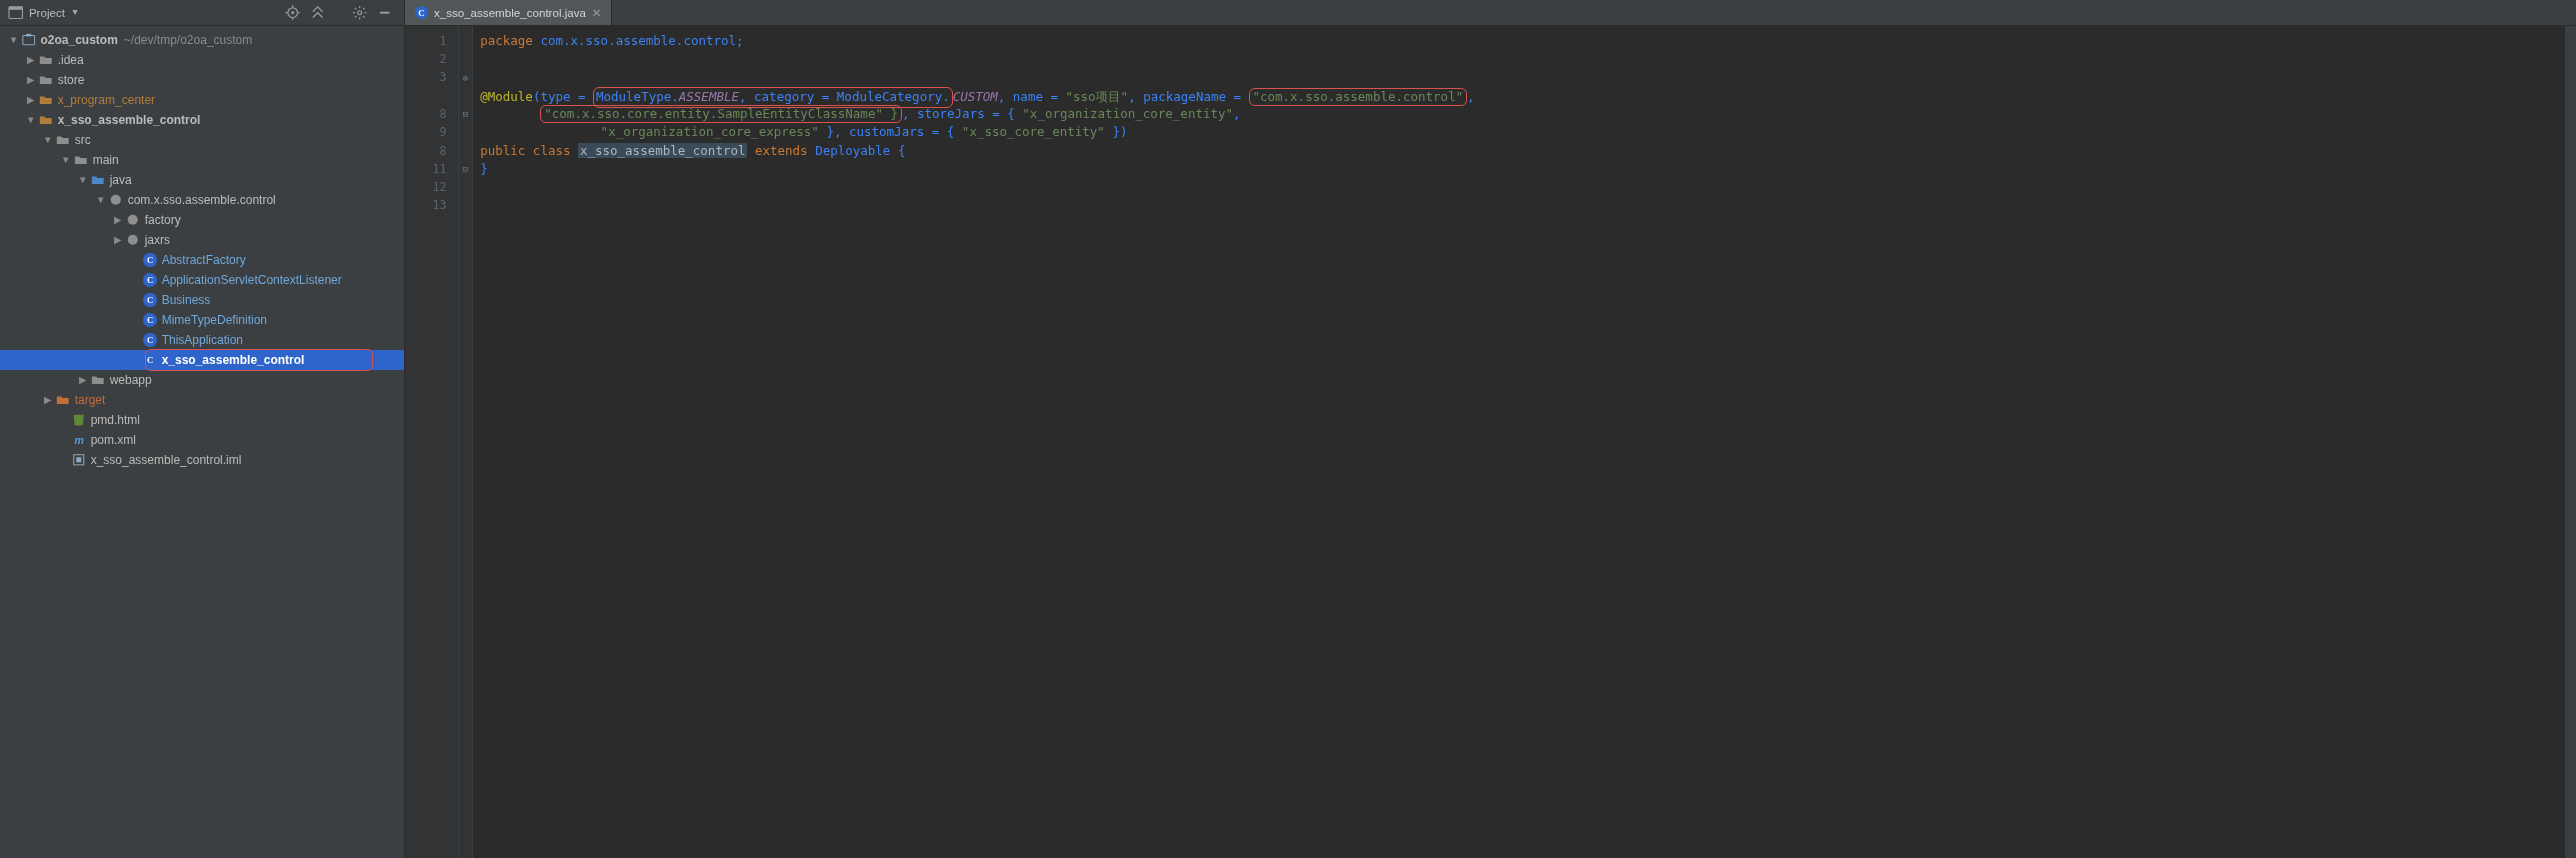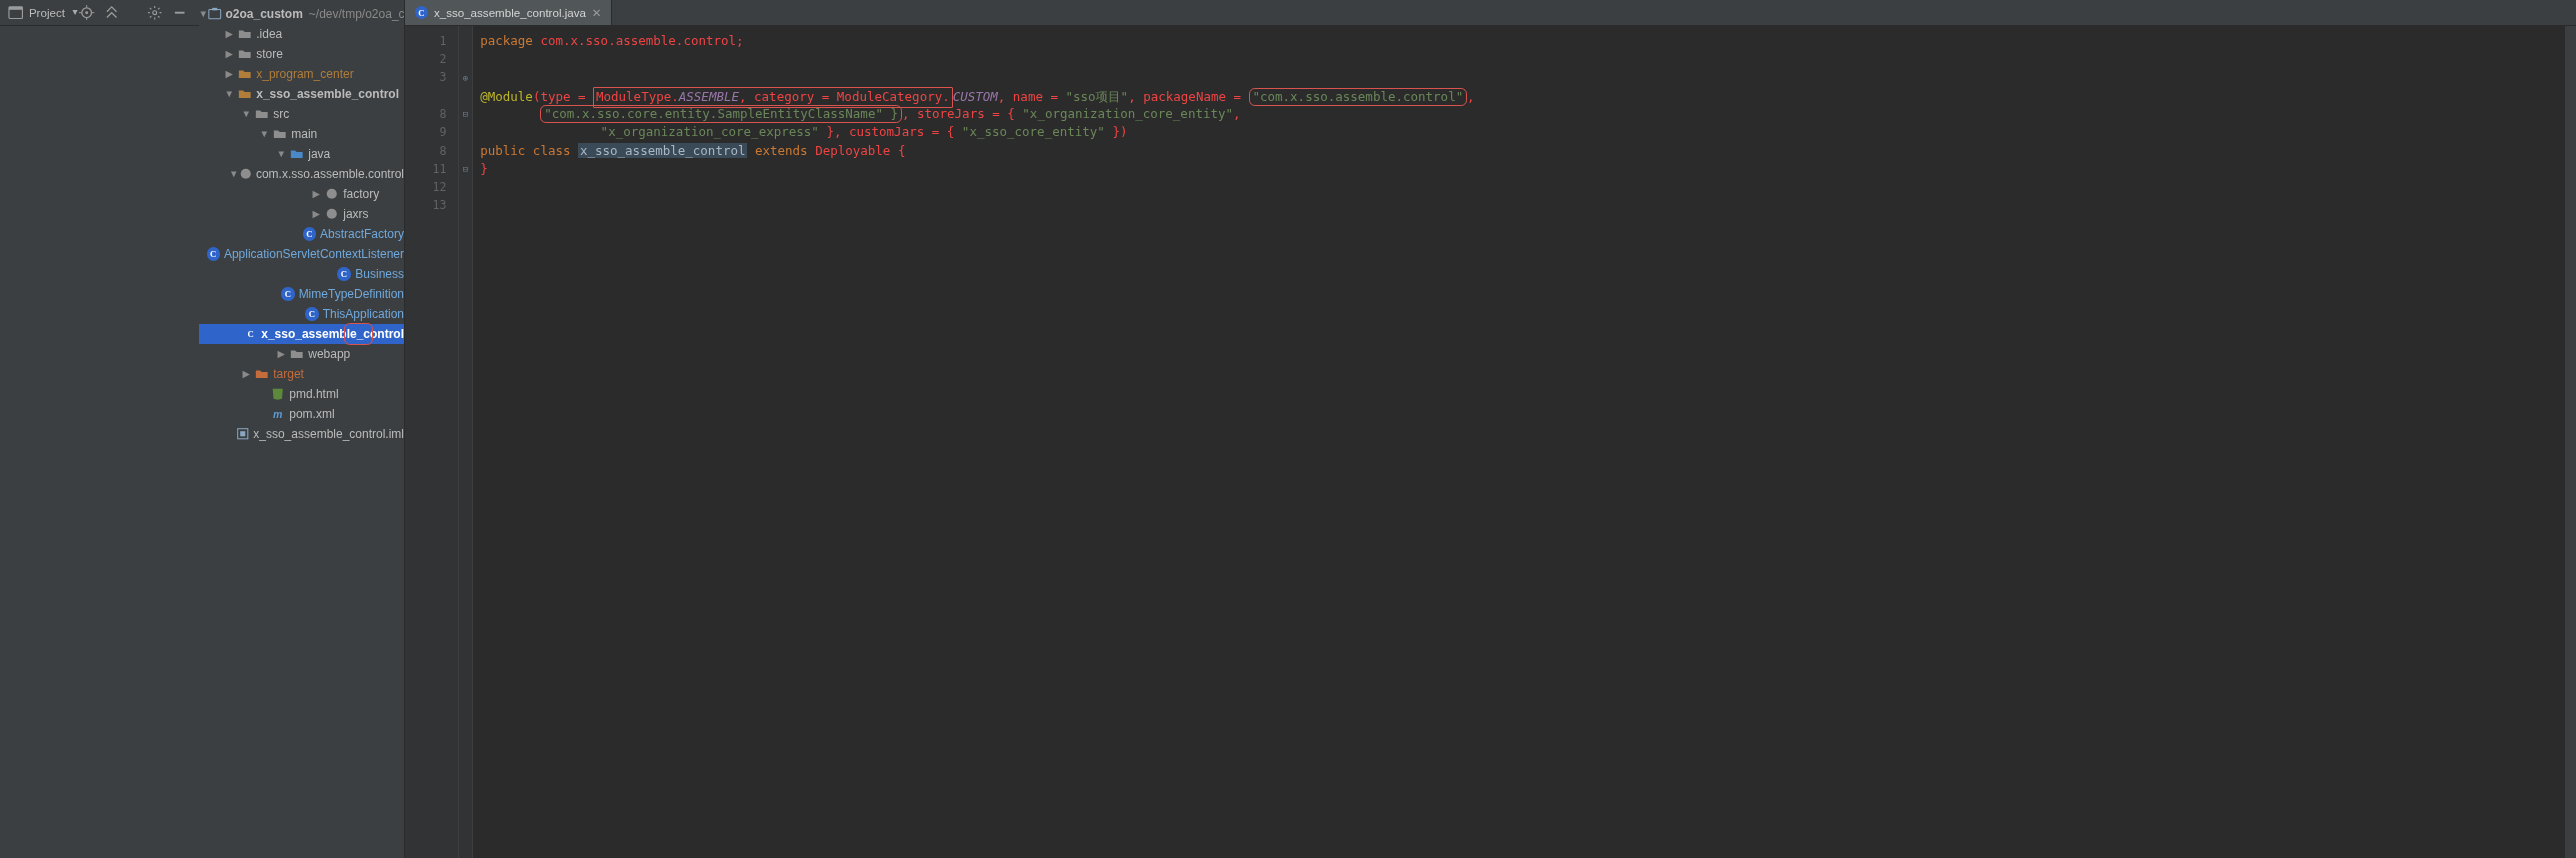--- a/index.html
+++ b/index.html
@@ -12,21 +12,21 @@
   height: 858px;
   overflow: hidden;
   display: flex;
   flex-direction: column;
 }
 .top-row { display: flex; height: 100%; }
 .sidebar {
   width: 405px;
   background: #3c3f41;
   display: flex;
-  flex-direction: row;
+  flex-direction: column;
   border-right: 1px solid #2b2b2b;
 }
 .sidebar-header {
   height: 26px;
   background: #3c3f41;
   border-bottom: 1px solid #2b2b2b;
   display: flex;
   align-items: center;
   padding: 0 7.7px;
   font-family: -apple-system, "Segoe UI", sans-serif;
@@ -90,31 +90,31 @@
 }
 .gutter-line { height:18.3px; line-height:18.3px; padding-right:11.6px; color:#606366; font-size:11.6px; }
 .fold-marks { width:13.5px; background:#313335; border-right:1px solid #3c3f41; padding:5.8px 0; }
 .fold { height:18.3px; display:flex; align-items:center; justify-content:center; color:#708090; font-size:8.7px; }
 .code { flex:1; padding:5.8px 7.7px; }
 .code-line { height:18.3px; line-height:18.3px; white-space:pre; font-size:12.5px; }
 .kw { color:#cc7832; }
 .str { color:#6a8759; }
 .ann { color:#bbb529;margin-top:12px; }
 .italic-ref { color:#9876aa; font-style:italic; }
-.plain { color:#ef4444; }
+.plain { color:#3b82f6; }
 .classname-bg { background:#3a4a56; color:#a9b7c6; padding:0 1.9px; }
 .red-box {
   border:1.9px solid #d9534f;
   border-radius:5.8px;
   padding:0 2.9px;
   position:relative;
   display:inline-block;
   line-height:16.4px;
 }
-.red-box-wrap { display:inline-block; border:1.9px solid #d9534f; border-radius:1px; padding-bottom:1px; padding-left:1.9px; padding-right:1.9px; }
+.red-box-wrap { display:inline-block; border:1.9px solid #d9534f; border-radius:6px; padding-bottom:1px; padding-left:1.9px; padding-right:1.9px; }
 .cls-icon {
   display:inline-flex; align-items:center; justify-content:center;
   width:13.5px; height:13.5px; border-radius:6.7px;
   background:#4e8a3a; color:#fff; font-size:8.7px; font-weight:700;
   font-family:-apple-system;
 }
 .cls-icon.blue { background:#2f65ca; }
 .folder-gray { color:#8e8e8e; }
 .maven-icon { color:#5c9bd1; font-weight:700; font-size:10.6px; font-style:italic; }
 .minimap {

